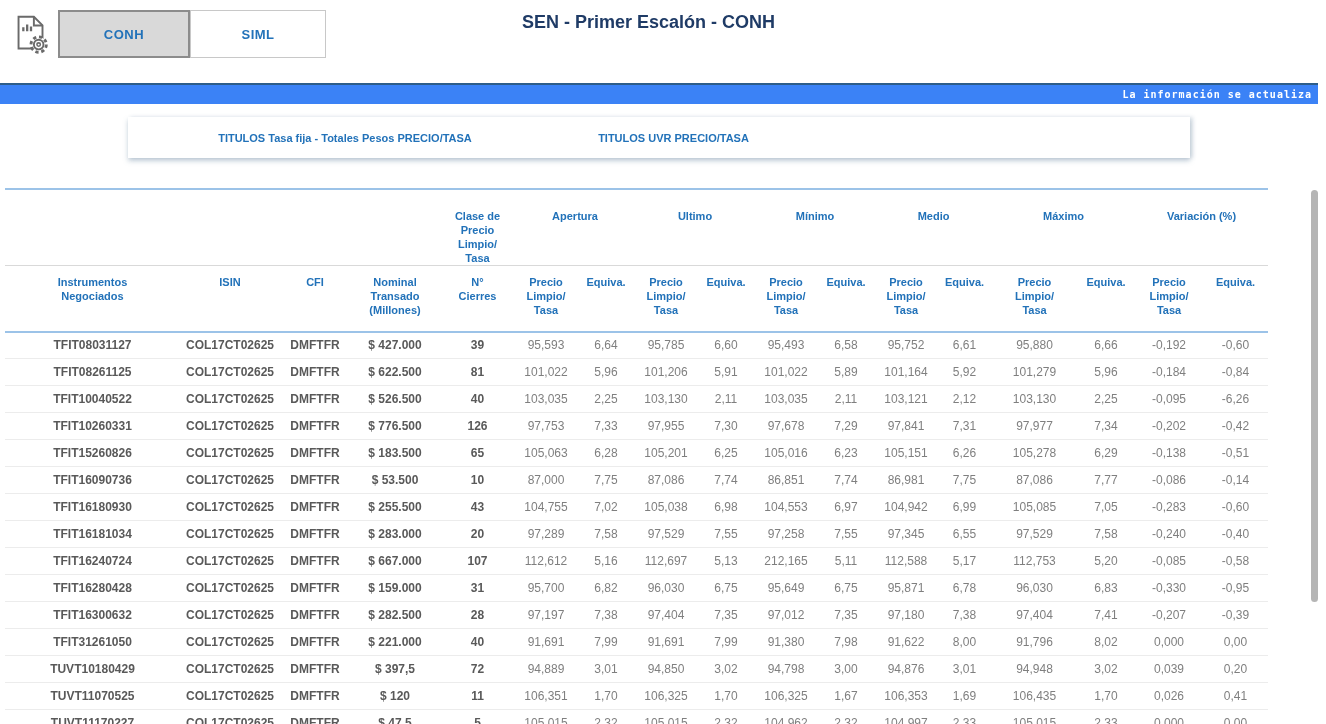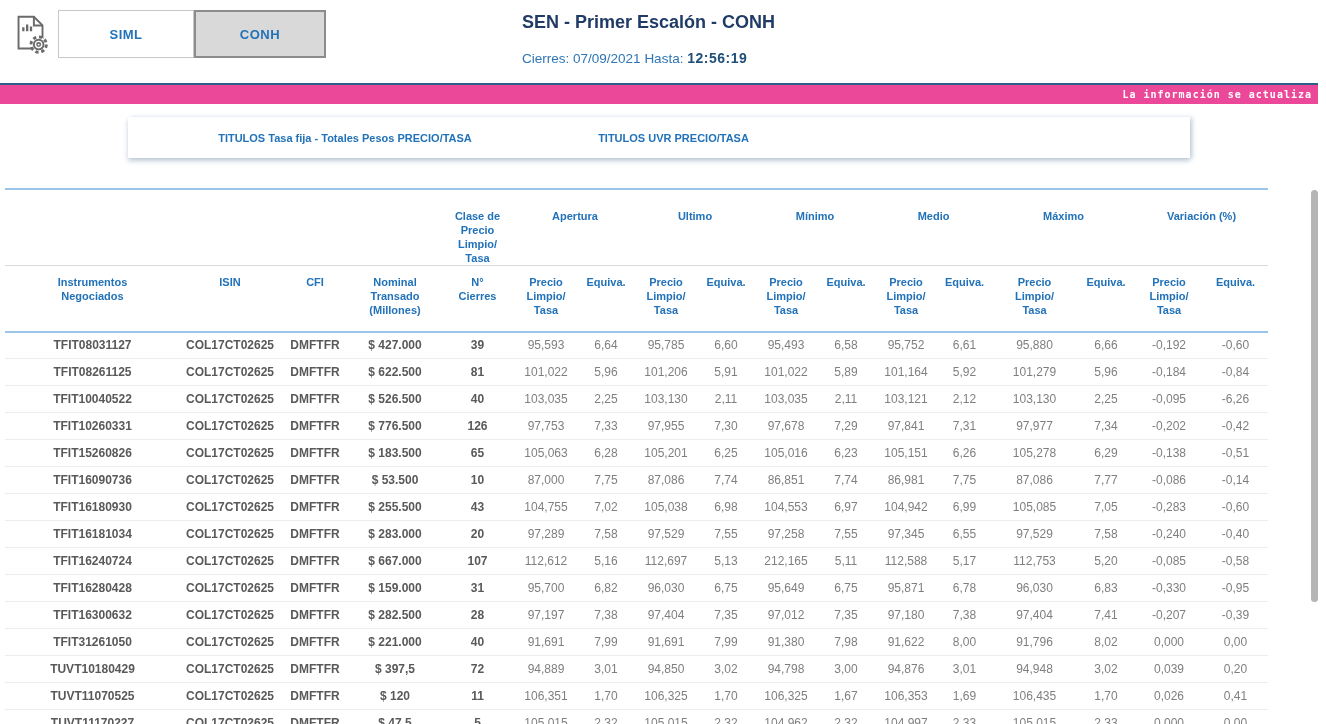--- a/index.html
+++ b/index.html
@@ -15,21 +15,21 @@
   .tab-btn.active { width:132px; background:#d9d9d9; border:2px solid #8c8c8c; }
   .tab-btn.inactive { width:136px; background:#fff; border:1px solid #c8c8c8; }
 
   .title-block { position:absolute; left:522px; top:12px; width:560px; }
   .main-title { font-size:18px; font-weight:bold; color:#1f3b66; }
   .sub-title  { margin-top:17px; font-size:13.5px; color:#2e75b5; }
   .sub-title .time { font-weight:bold; color:#1f4e79; font-size:14px; letter-spacing:.5px; }
 
   
   .navy-bar { position:absolute; left:0; top:83px; width:1318px; height:21px;
-              background:#ec4899; border-top:2px solid #2d5d8a; }
+              background:#3b82f6; border-top:2px solid #2d5d8a; }
   .ticker { display:block; height:19px; line-height:19px; text-align:right; padding-right:6px;
             color:#fff; font-family:"DejaVu Sans Mono", monospace; font-size:10px;
             font-weight:bold; letter-spacing:1px; white-space:nowrap; }
 
   
   .sheet-tabbar { position:absolute; left:128px; top:117px; width:1062px; height:41px;
                   background:#fff; box-shadow:0 3px 5px rgba(90,120,150,.35), 3px 0 4px rgba(90,120,150,.2);
                   display:flex; align-items:center; }
   .sheet-tab { height:100%; display:flex; align-items:center; justify-content:center;
                font-size:11px; font-weight:bold; color:#2272b9; cursor:pointer;padding-left:27px; }
@@ -63,32 +63,26 @@
       <path d="M11 5 h16 l9 9 v24 h-25 z"></path>
       <path d="M27 5 v9 h9"></path>
       <path d="M16 20 v-4 M20 20 v-7 M24 20 v-5" stroke-width="2.4"></path>
       <circle cx="32" cy="34" r="8" stroke-width="3" stroke-dasharray="3.4 2.9" fill="#fff"></circle>
       <circle cx="32" cy="34" r="5" stroke-width="2" fill="#fff"></circle>
       <circle cx="32" cy="34" r="1.8" stroke-width="1.6"></circle>
     </svg>
   </div>
 
   <div class="btn-group">
+    <div class="tab-btn active">CONH</div>
     <div class="tab-btn inactive">SIML</div>
-    <div class="tab-btn active">CONH</div>
   </div>
 
   <div class="title-block">
     <div class="main-title">SEN - Primer Escalón - CONH</div>
-    <div class="sub-title">
-      <span>Cierres:</span>
-      <span>07/09/2021</span>
-      <span>Hasta:</span>
-      <span class="time">12:56:19</span>
-    </div>
   </div>
 
   <div class="navy-bar">
     <span class="ticker">La información se actualiza</span>
   </div>
 
   <div class="sheet-tabbar">
     <div class="sheet-tab t1">TITULOS Tasa fija - Totales Pesos PRECIO/TASA</div>
     <div class="sheet-tab t2">TITULOS UVR PRECIO/TASA</div>
   </div>

